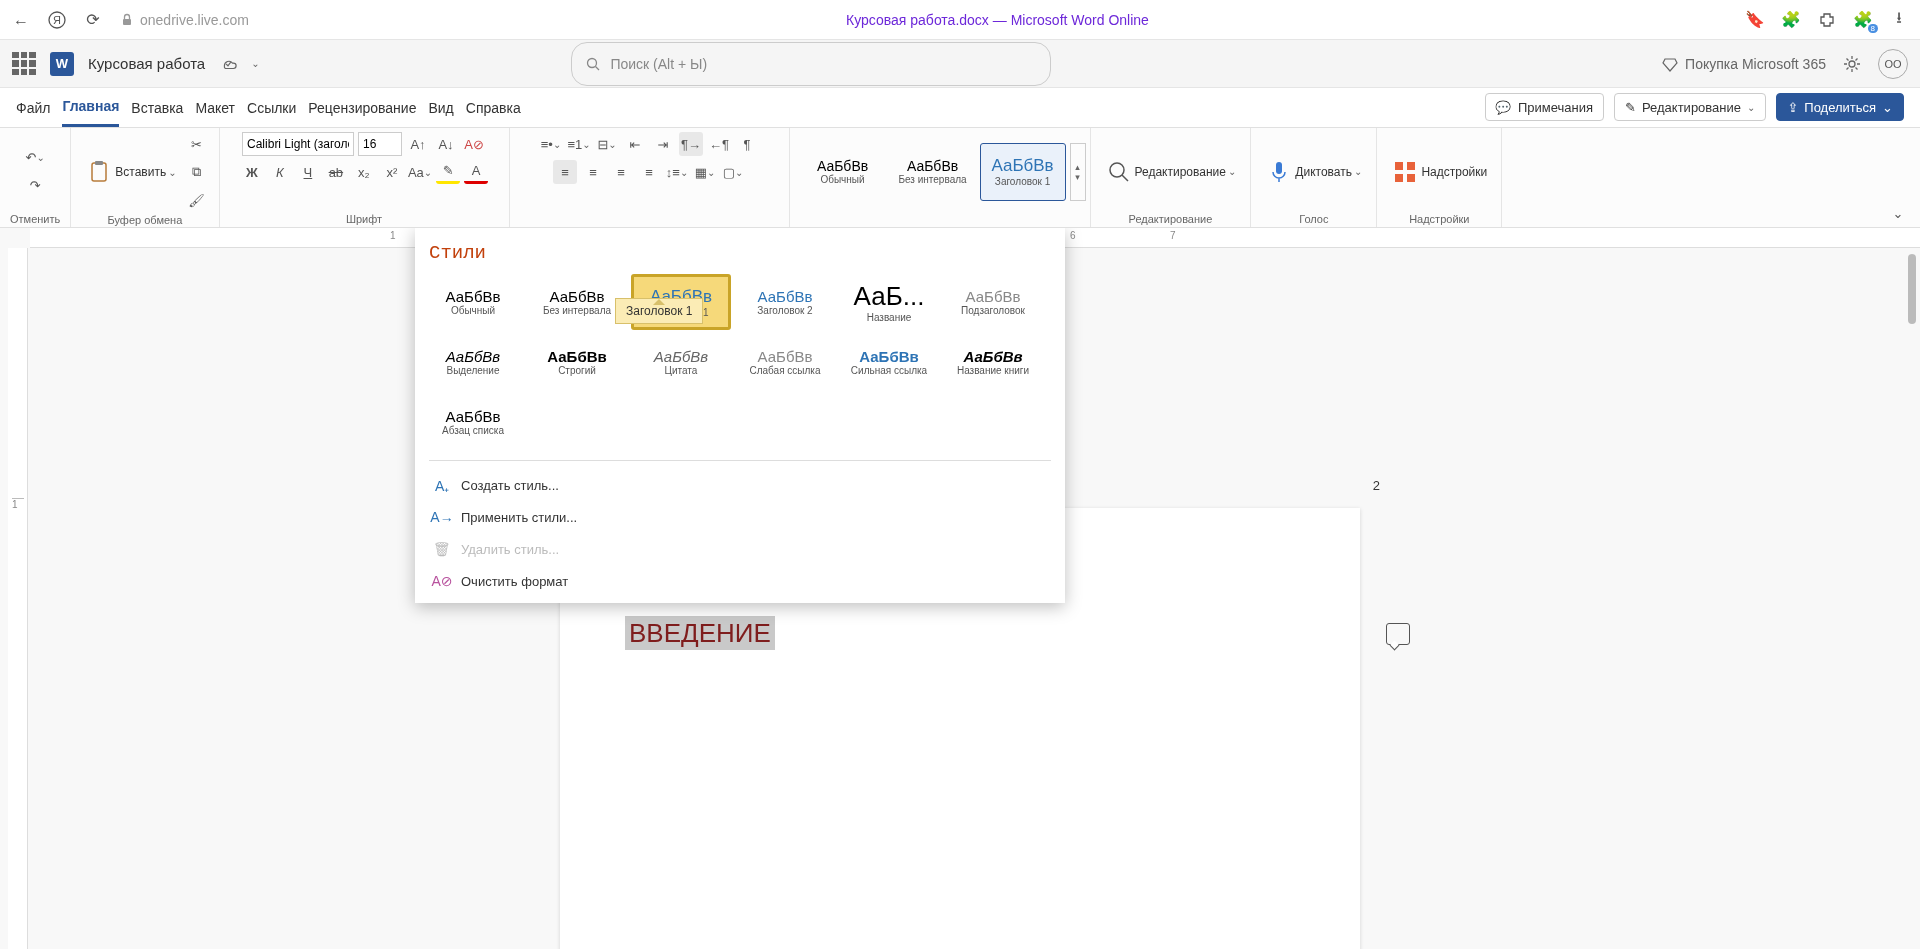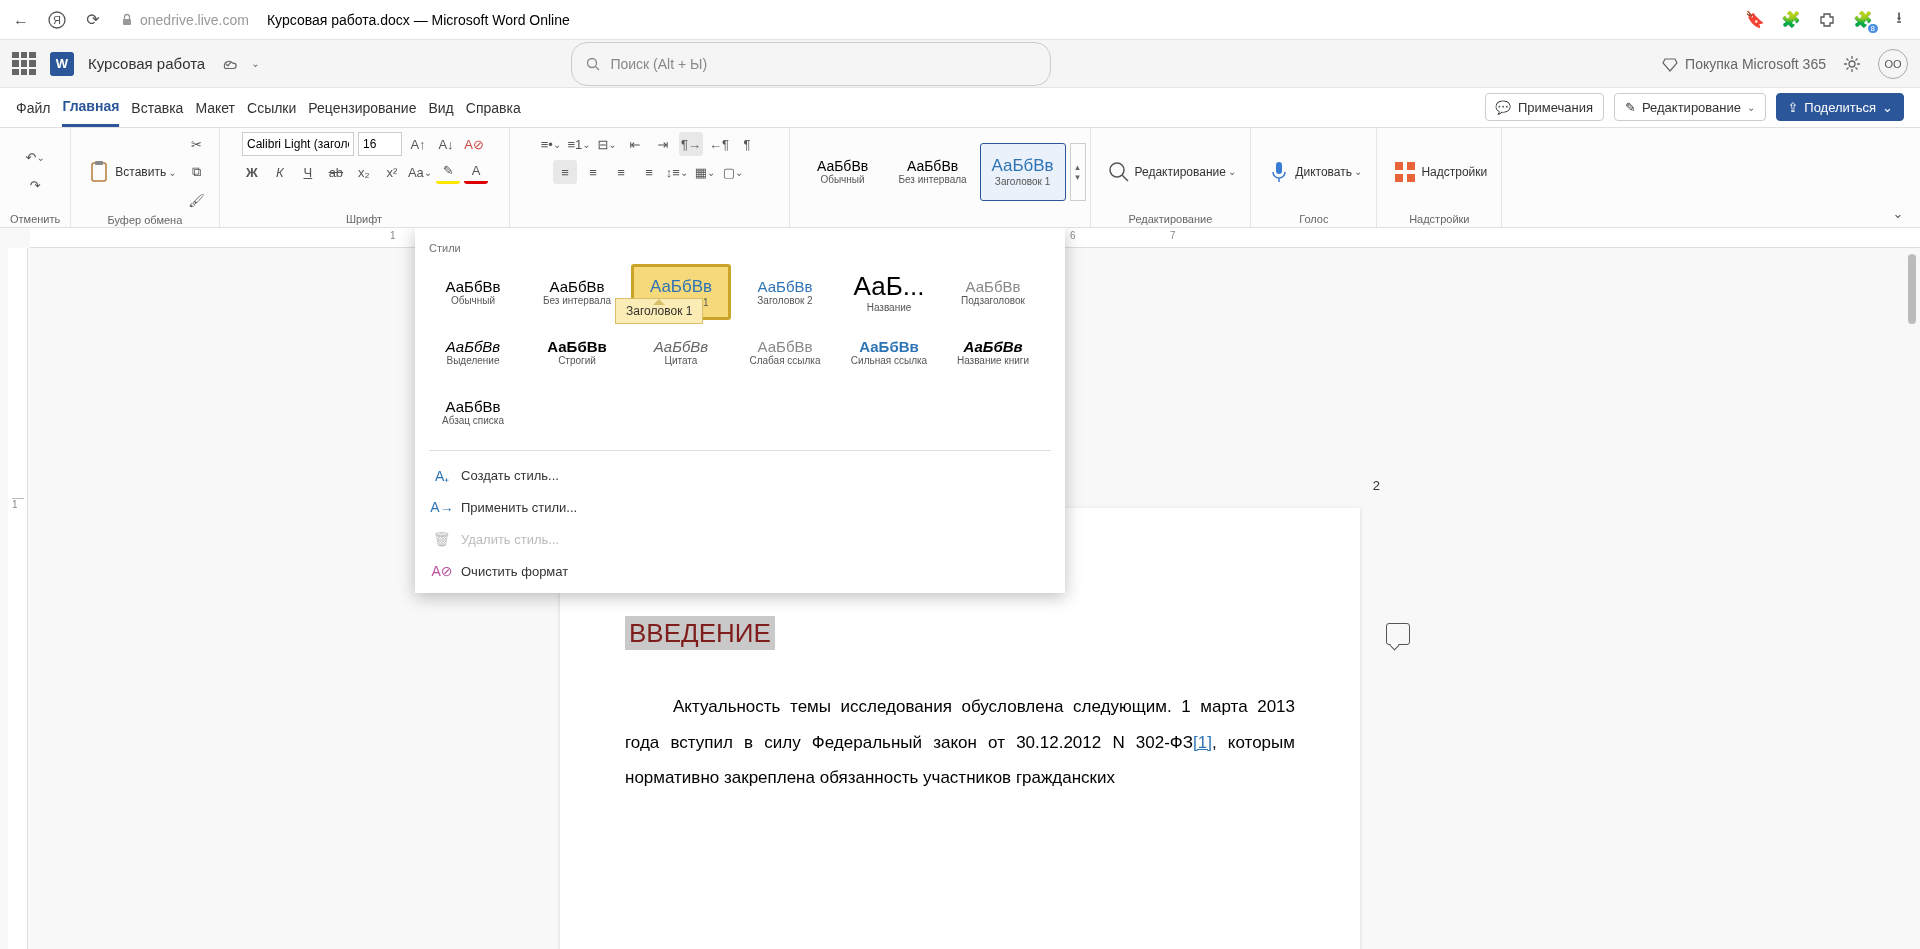--- a/index.html
+++ b/index.html
@@ -1,20 +1,20 @@
 <!DOCTYPE html>
 <html><head>
 <meta charset="utf-8">
 <style>
 * { margin:0; padding:0; box-sizing:border-box; font-family:"Segoe UI",Arial,sans-serif; }
 body { background:#fff; overflow:hidden; }
 .browser-bar { height:40px; display:flex; align-items:center; padding:0 12px; gap:18px; border-bottom:1px solid #e5e5e5;}
 .browser-bar .bicon { width:18px; height:18px; color:#555; cursor:pointer; display:flex; align-items:center; justify-content:center;}
 .url-region { display:flex; align-items:center; gap:6px; color:#999; font-size:14px;}
-.page-title-b { flex:1; font-size:14px; color:#000000;}
+.page-title-b { flex:1; text-align:center; font-size:14px; color:#6d28d9;}
 .browser-right { display:flex; align-items:center; gap:18px;}
 .badge-ico { position:relative; }
 .badge-num { position:absolute; bottom:-4px; right:-6px; background:#4a90e2; color:#fff; font-size:8px; border-radius:8px; padding:0 3px;}
 .app-bar { height:48px; background:#f5f5f5; display:flex; align-items:center; padding:0 12px; gap:14px; border-bottom:1px solid #e5e5e5;}
 .app-launcher { width:24px; height:24px; display:grid; grid-template-columns:repeat(3,1fr); grid-template-rows:repeat(3,1fr); gap:2px; cursor:pointer;}
 .app-launcher span{background:#666;}
 .word-icon{width:24px;height:24px;background:#2b579a;color:#fff;font-weight:bold;font-size:13px;display:flex;align-items:center;justify-content:center;border-radius:3px;}
 .doc-name{font-size:15px;color:#333;}
 .sync-ico{width:18px;height:18px;color:#666;}
 .chev{color:#666;font-size:10px;}
@@ -53,21 +53,21 @@
 .page{width:800px;background:#fff;margin:30px auto;box-shadow:0 1px 4px rgba(0,0,0,0.15);padding:110px 65px;min-height:1000px;font-family:"Times New Roman",serif;position:relative;}
 .page h1{font-size:26px;color:#7f1d1d;font-weight:normal;background:#c9c9c9;display:inline;padding:2px 4px;}
 .page p{font-size:17px;line-height:2.1;text-align:justify;text-indent:48px;margin-top:40px;color:#000;}
 .page a{color:#2e74b5;text-decoration:underline;}
 .comment-ico{position:absolute;right:-50px;top:115px;width:24px;height:22px;border:1.5px solid #555;border-radius:3px;}
 .comment-ico:after{content:"";position:absolute;bottom:-5px;left:4px;width:6px;height:6px;border-left:1.5px solid #555;border-bottom:1.5px solid #555;transform:rotate(-45deg);background:#fff;}
 .pagenum{position:absolute;right:-20px;font-size:13px;color:#333;}
 
 
 .styles-panel{position:absolute;left:415px;top:0;width:650px;background:#fff;box-shadow:0 4px 16px rgba(0,0,0,0.25);z-index:100;padding:10px 0 6px;}
-.styles-panel .sp-title{font-size:11px;color:#737373;padding:4px 14px 8px;}
+.styles-panel .sp-title{font-size:19px;color:#c2410c;padding:4px 14px 8px;font-family:Liberation Mono, monospace;}
 .sp-grid{display:flex;flex-wrap:wrap;padding:0 6px;}
 .sp-item{width:100px;height:56px;margin:2px;display:flex;flex-direction:column;align-items:center;justify-content:center;cursor:pointer;border-radius:3px;position:relative;}
 .sp-item.selected{background:#f6d97a;border:3px solid #c9a428;}
 .sp-prev{font-size:15px;}.sp-name{font-size:10px;color:#555;}
 .sp-divider{height:1px;background:#ddd;margin:8px 14px;}
 .sp-action{display:flex;align-items:center;gap:10px;padding:7px 18px;font-size:13px;color:#333;cursor:pointer;}
 .sp-action.disabled{color:#bbb;}
 .sp-action .aicn{width:18px;height:18px;display:flex;align-items:center;justify-content:center;font-size:14px;}
 .tooltip{position:absolute;left:615px;top:70px;background:#fbecb5;border:1px solid #d8c06a;padding:5px 10px;font-size:12px;color:#333;z-index:101;white-space:nowrap;}
 .tooltip:before{content:"";position:absolute;top:-6px;left:50%;margin-left:-6px;border:6px solid transparent;border-bottom-color:#d8c06a;}
@@ -409,19 +409,18 @@
   </div>
   <div class="tooltip">Заголовок 1</div>
 
   <div style="position:relative;width:800px;margin:0 auto;">
     <span class="pagenum" style="top:230px">2</span>
   </div>
 
   <div class="page" style="margin-top:260px">
     <div class="comment-ico"></div>
     <h1>ВВЕДЕНИЕ</h1>
-    <p><span>Актуальность темы исследования обусловлена следующим. 1 марта 2013 года вступил в силу Федеральный закон от 30.12.2012 N 302-ФЗ</span><a href="#">[1]</a><span>, которым нормативно закреплена обязанность участников гражданских</span></p>
   </div>
 
   <div class="scrolly">
       <div class="thumb"></div>
     </div>
 </div>
 
 </body></html>

